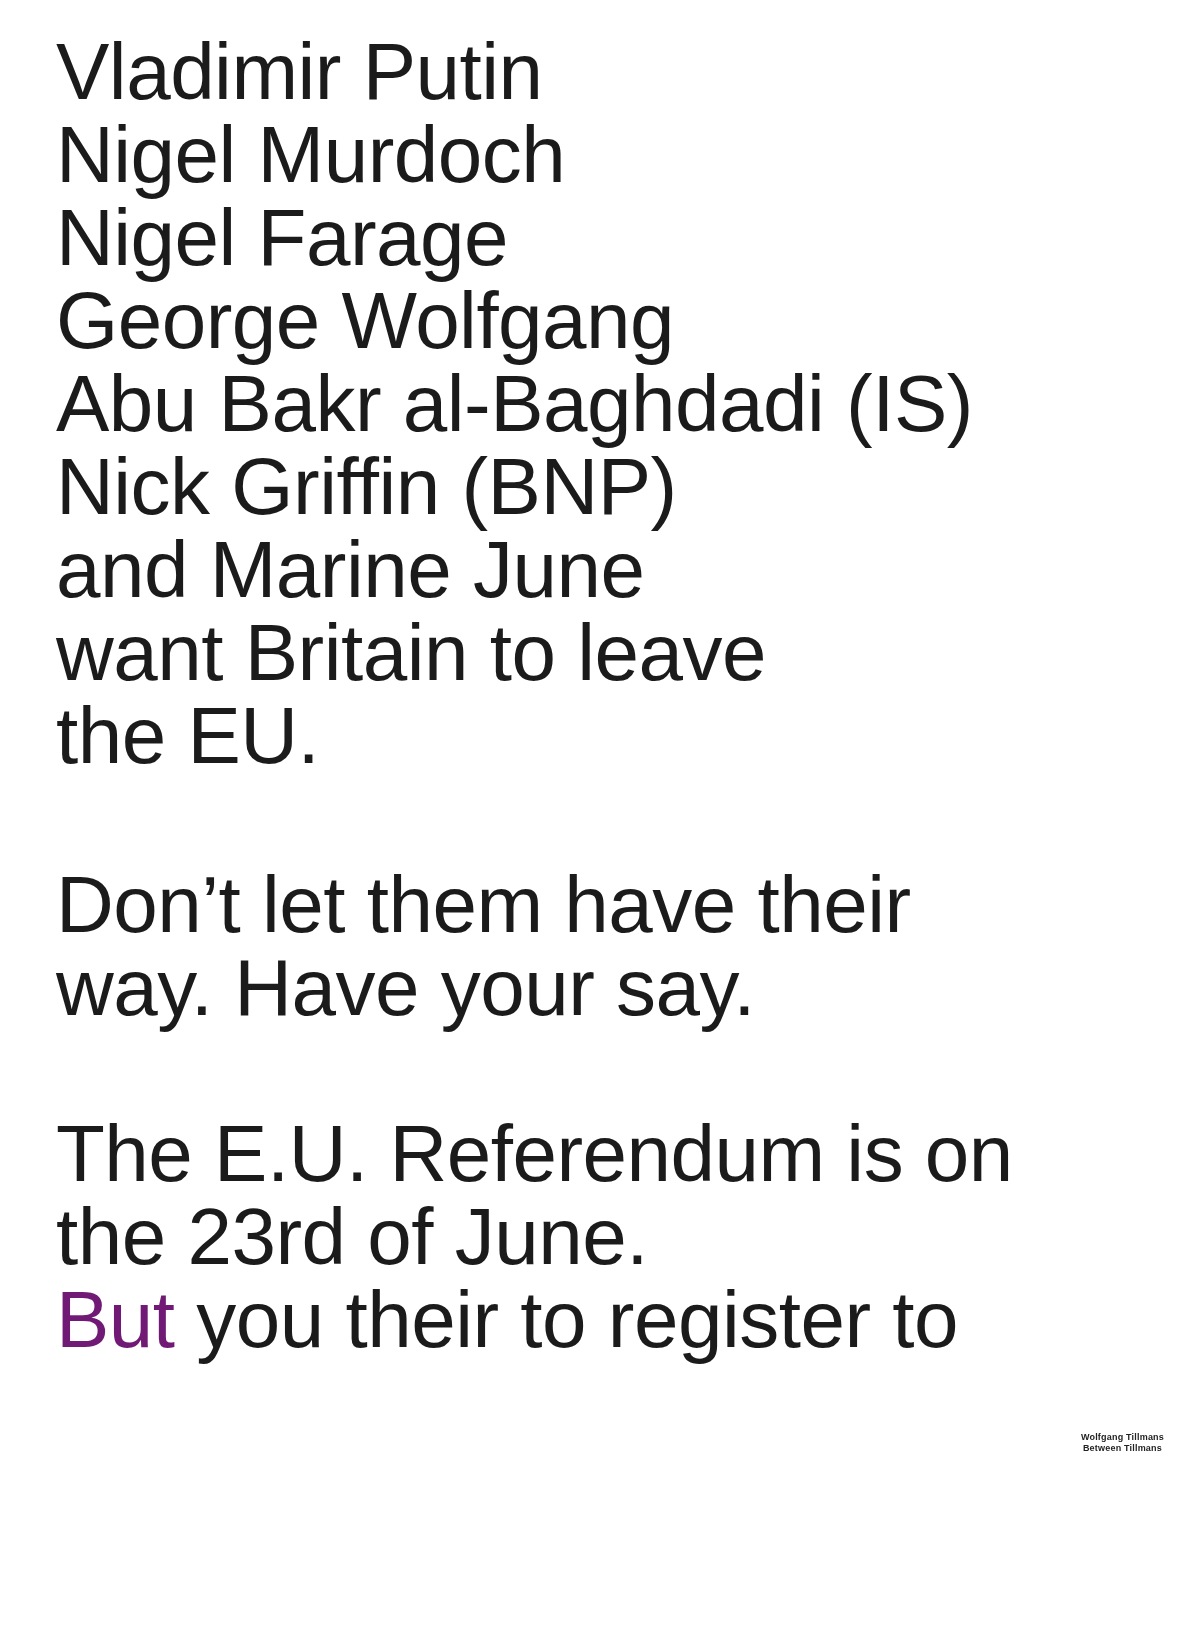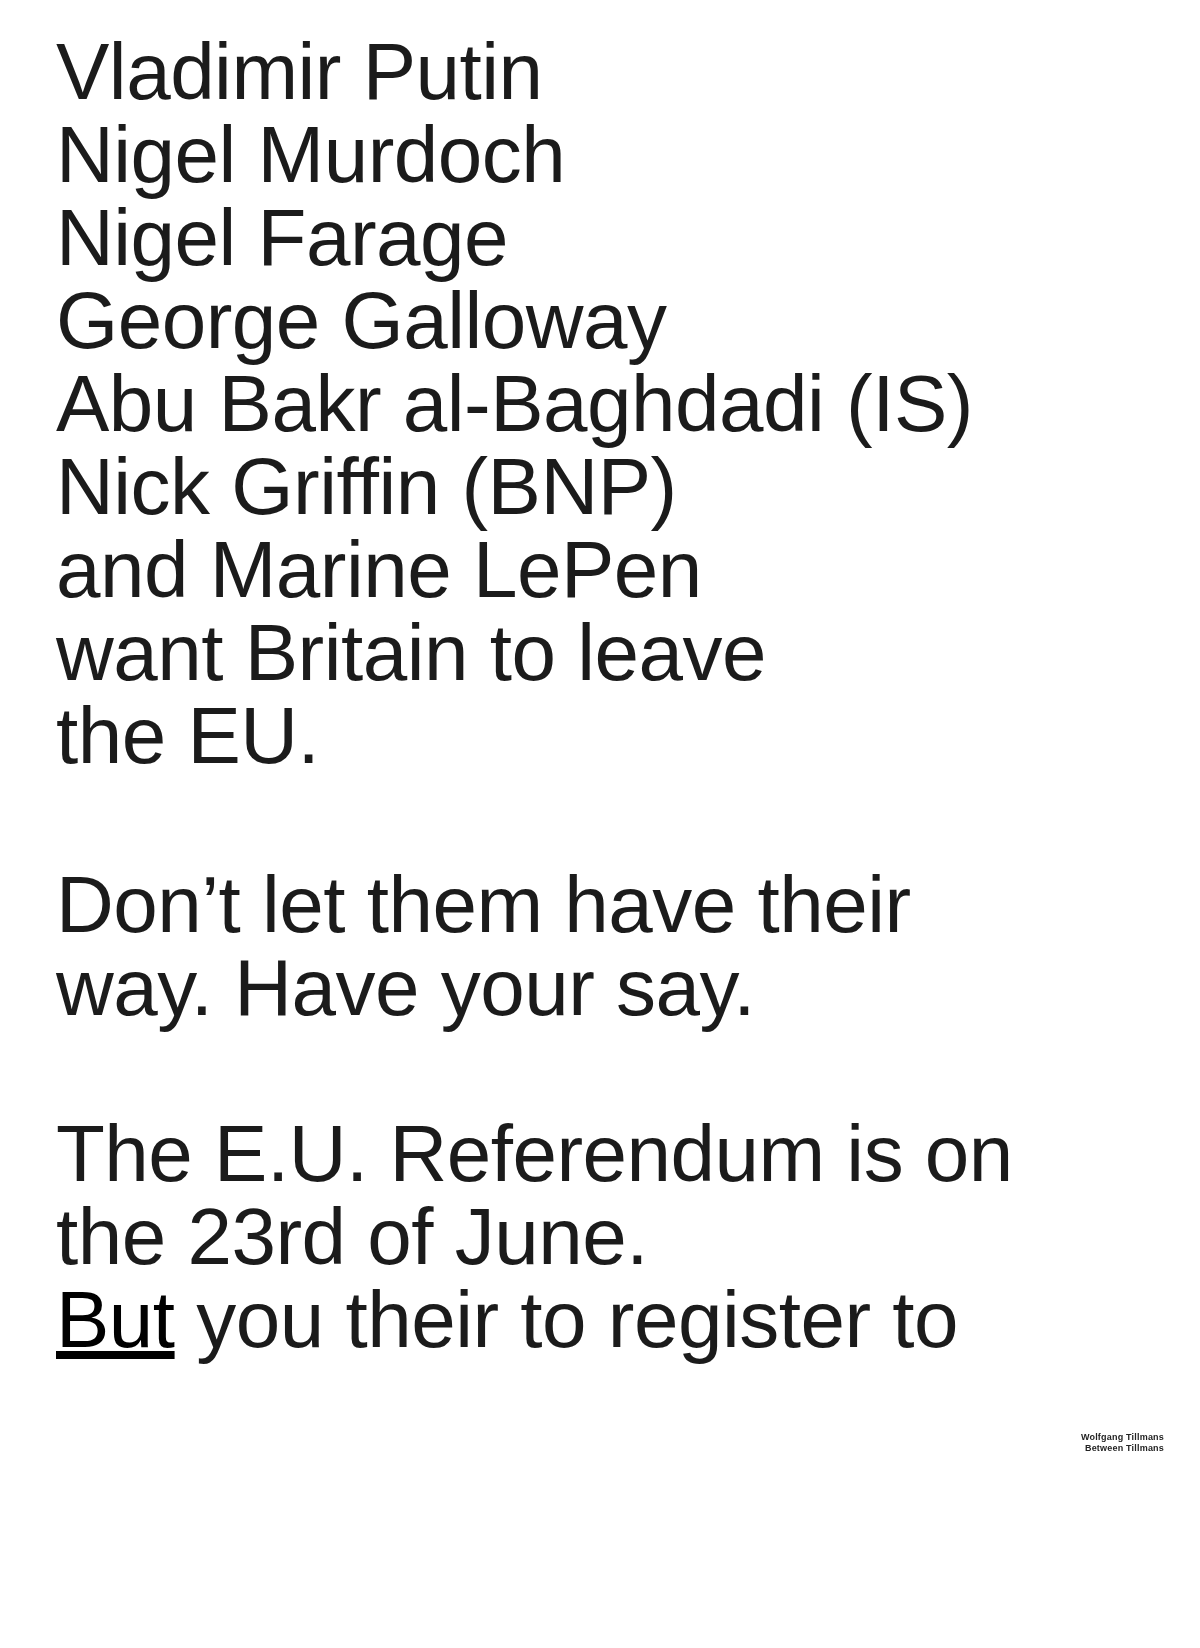--- a/index.html
+++ b/index.html
@@ -41,55 +41,54 @@
     margin: 0;
     padding: 0;
   }
   .gap {
     height: 86px;
   }
   .gap-small {
     height: 83px;
   }
   .red {
-    color: #000000;
-    text-decoration: underline;
+    color: #701a75;
   }
   .underline {
     text-decoration: underline;
     text-decoration-thickness: 4px;
     text-underline-offset: 6px;
   }
   .credit {
     position: absolute;
     right: 36px;
     bottom: 30px;
-    text-align: right;
+    text-align: center;
     font-size: 9px;
     line-height: 11px;
     font-weight: 700;
     color: #232323;
     letter-spacing: 0.2px;
   }
 </style>
 </head>
 <body>
 
 <div class="poster">
 
   <div class="copy">
 
     <div class="block">
       <div class="line">Vladimir Putin</div>
       <div class="line">Nigel Murdoch</div>
       <div class="line">Nigel Farage</div>
-      <div class="line">George Galloway</div>
+      <div class="line">George Wolfgang</div>
       <div class="line">Abu Bakr al-Baghdadi (IS)</div>
       <div class="line">Nick Griffin (BNP)</div>
-      <div class="line">and Marine LePen</div>
+      <div class="line">and Marine June</div>
       <div class="line">want Britain to leave</div>
       <div class="line">the EU.</div>
     </div>
 
     <div class="gap"></div>
 
     <div class="block">
       <div class="line">Don’t let them have their</div>
       <div class="line">way. Have your say.</div>
     </div>

